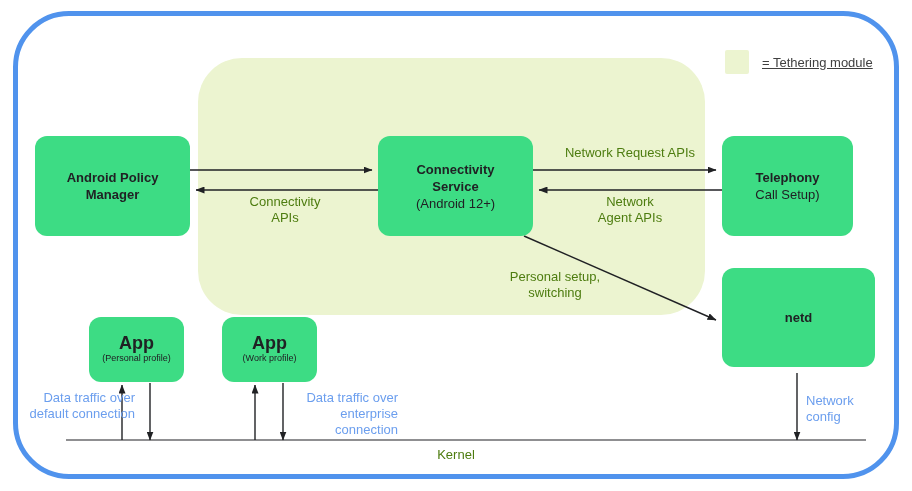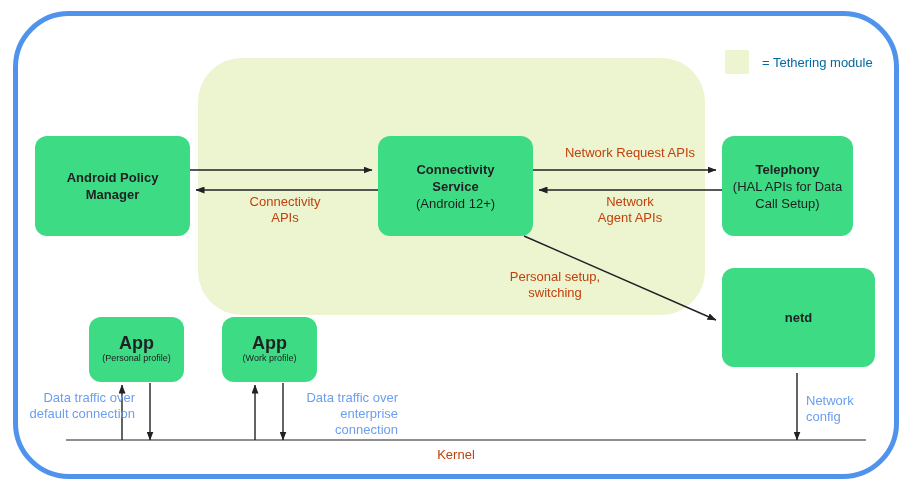--- a/index.html
+++ b/index.html
@@ -85,21 +85,21 @@
     top: 0;
     width: 912px;
     height: 491px;
     z-index: 2;
   }
   
   .lbl {
     position: absolute;
     font-size: 13px;
     line-height: 16px;
-    color: #c2410c;
+    color: #4d7c0f;
     text-align: center;
     z-index: 4;
     white-space: pre-line;
   }
   .lbl.blue {
     color: #6b9eee;
     text-align: right;
   }
   
   .legend {
@@ -112,22 +112,23 @@
   }
   .legend-swatch {
     width: 24px;
     height: 24px;
     background: #ecf4d0;
     border-radius: 2px;
   }
   .legend-text {
     margin-left: 13px;
     font-size: 13px;
-    color: #0369a1;
+    color: #404040;
     white-space: nowrap;
+    text-decoration: underline;
   }
   #lbl-connectivity-apis { left: 200px; top: 194px; width: 170px; }
   #lbl-net-request       { left: 540px; top: 145px; width: 180px; }
   #lbl-net-agent         { left: 545px; top: 194px; width: 170px; }
   #lbl-net-setup         { left: 470px; top: 269px; width: 170px; }
   #lbl-kernel            { left: 396px; top: 447px; width: 120px; }
   #lbl-traffic-default   { left: 25px;  top: 390px; width: 110px; }
   #lbl-traffic-ent       { left: 283px; top: 390px; width: 115px; }
   #lbl-net-config        { left: 806px; top: 393px; width: 80px; text-align: left; }
 </style>
@@ -177,21 +178,20 @@
   </div>
 
   <div class="node" id="node-cs">
     <div class="line-bold">Connectivity</div>
     <div class="line-bold">Service</div>
     <div class="line-reg">(Android 12+)</div>
   </div>
 
   <div class="node" id="node-tel">
     <div class="line-bold">Telephony</div>
-    <div class="line-reg">(HAL APIs for Data</div>
     <div class="line-reg">Call Setup)</div>
   </div>
 
   <div class="node" id="node-netd">
     <div class="line-bold">netd</div>
   </div>
 
   <div class="node app" id="node-app1">
     <div class="line-bold">App</div>
     <div class="line-small">(Personal profile)</div>

